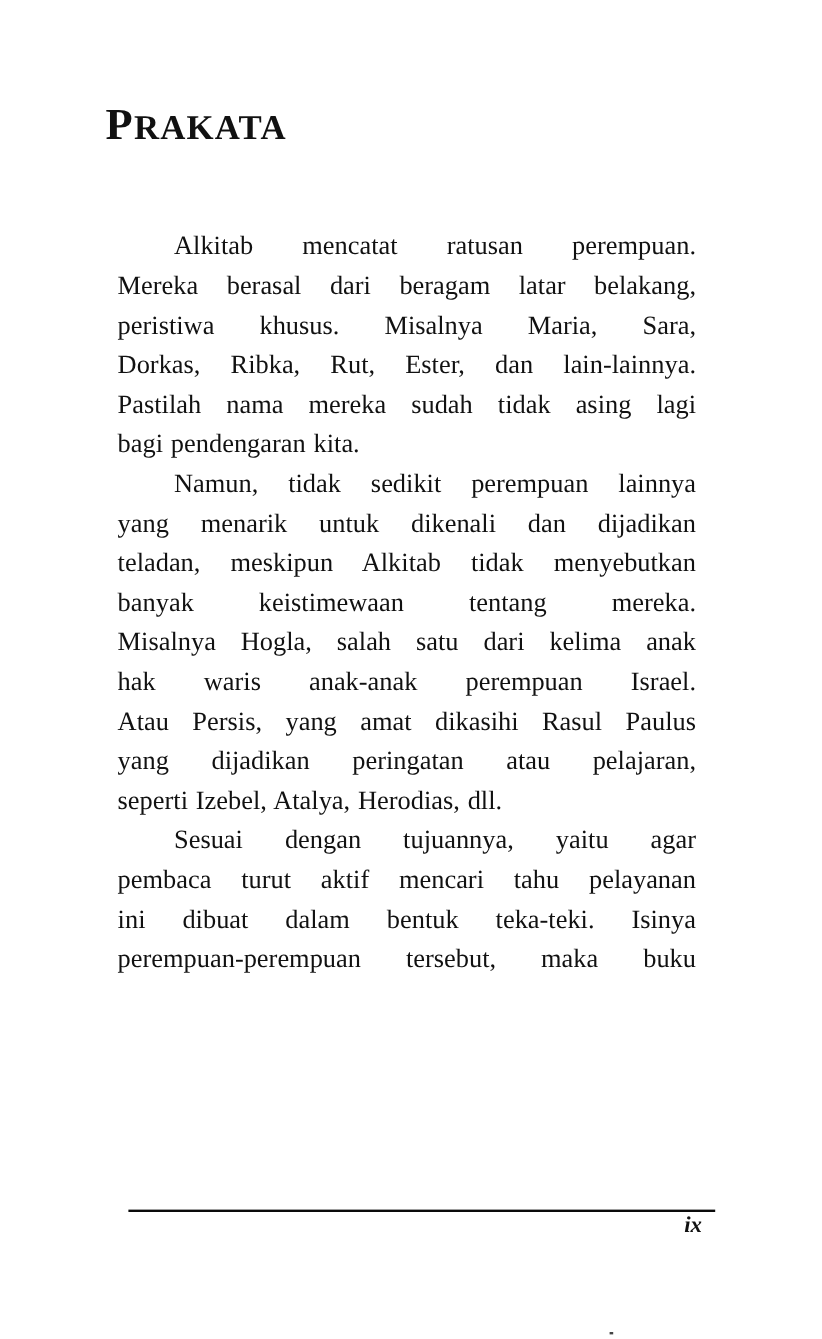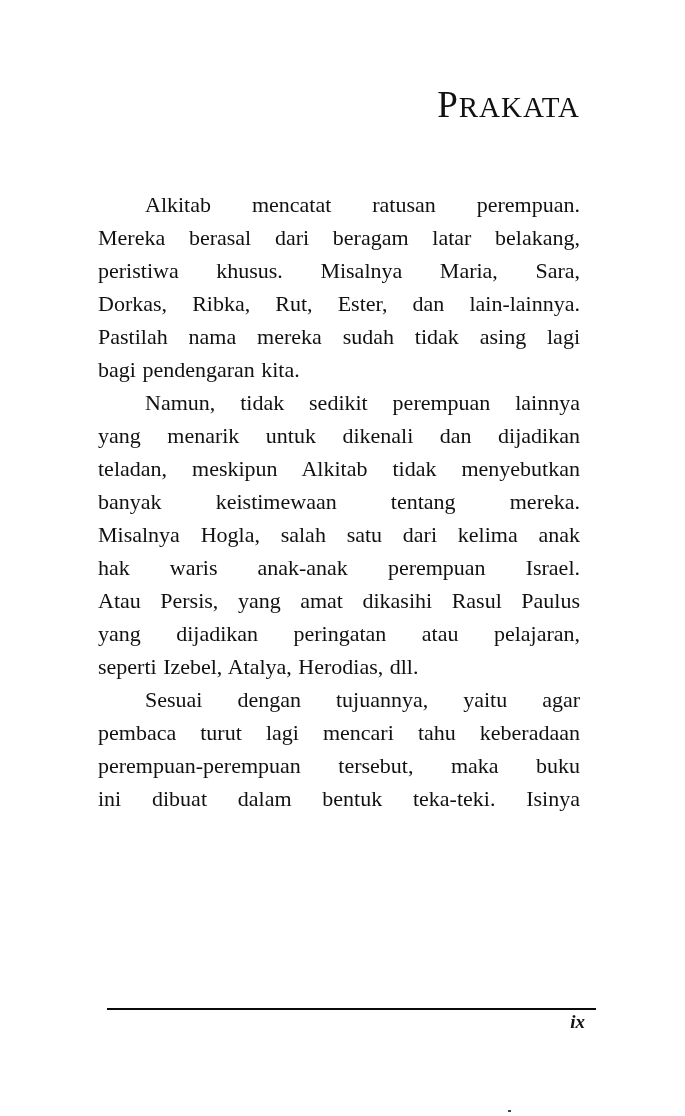--- a/index.html
+++ b/index.html
@@ -12,24 +12,24 @@
     width: 685px;
     height: 1116px;
     background: #ffffff;
     color: #111111;
     font-family: "Liberation Serif", serif;
     overflow: hidden;
   }
   .title {
     position: absolute;
     top: 86px;
-    left: 98px;
+    left: 88px;
     width: 482px;
-    text-align: right;
-    font-weight: normal;
+    text-align: left;
+    font-weight: bold;
     letter-spacing: 1px;
     white-space: nowrap;
   }
   .title .initial {
     font-size: 37px;
     line-height: 37px;
   }
   .title .rest {
     font-size: 29px;
     line-height: 37px;
@@ -112,23 +112,23 @@
         <div class="line">teladan, meskipun Alkitab tidak menyebutkan</div>
         <div class="line">banyak keistimewaan tentang mereka.</div>
         <div class="line">Misalnya Hogla, salah satu dari kelima anak</div>
         <div class="line">hak waris anak-anak perempuan Israel.</div>
         <div class="line">Atau Persis, yang amat dikasihi Rasul Paulus</div>
         <div class="line">yang dijadikan peringatan atau pelajaran,</div>
         <div class="line unjustified">seperti Izebel, Atalya, Herodias, dll.</div>
       </div>
       <div class="paragraph">
         <div class="line indent">Sesuai dengan tujuannya, yaitu agar</div>
-        <div class="line">pembaca turut lagi mencari tahu keberadaan</div>
+        <div class="line">pembaca turut aktif mencari tahu pelayanan</div>
+        <div class="line">ini dibuat dalam bentuk teka-teki. Isinya</div>
         <div class="line">perempuan-perempuan tersebut, maka buku</div>
-        <div class="line">ini dibuat dalam bentuk teka-teki. Isinya</div>
       </div>
     </div>
 
   <div class="footer-rule"></div>
 
   <div class="page-number">ix</div>
 
   <div class="scan-dot"></div>
 
 </div>

